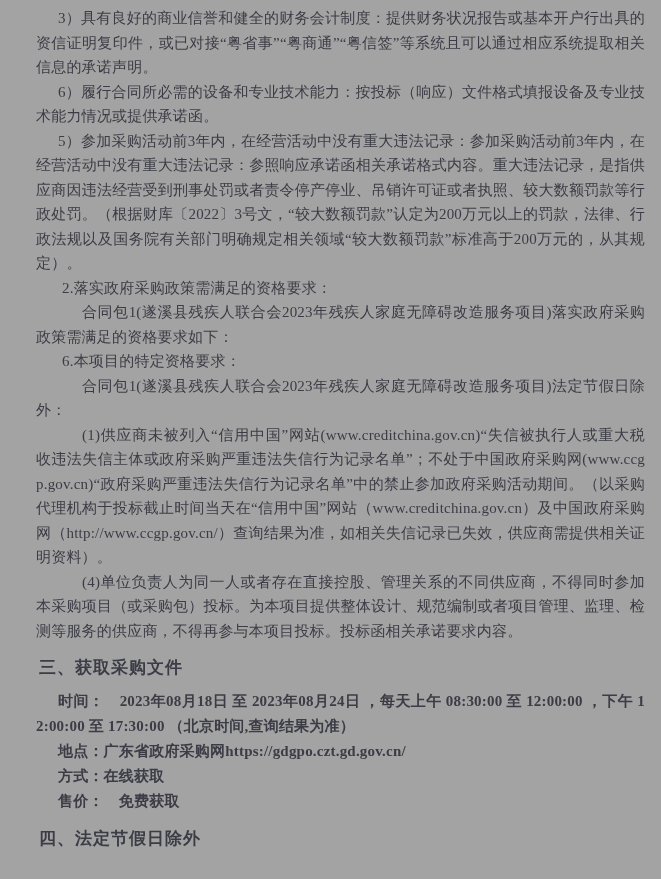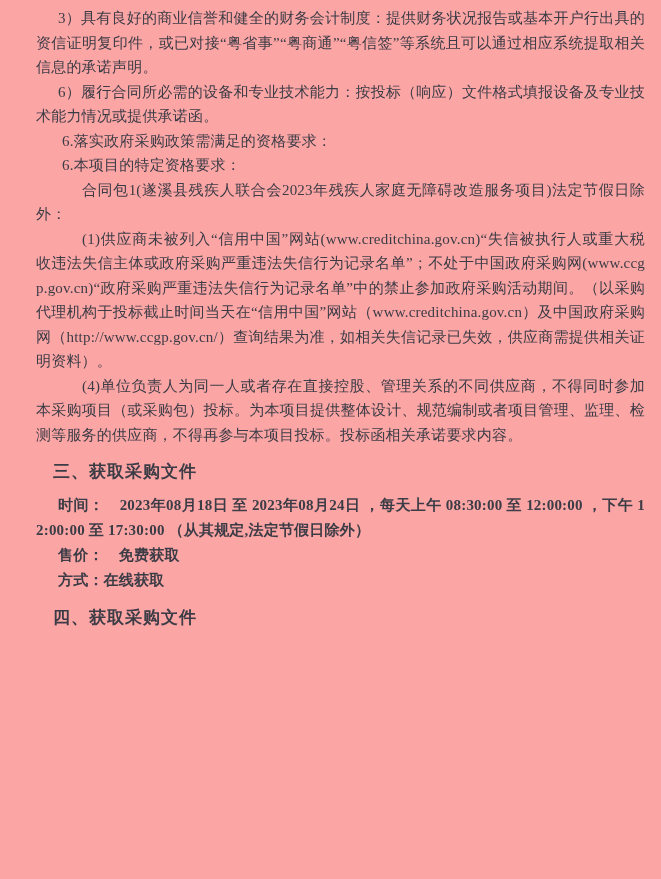--- a/index.html
+++ b/index.html
@@ -5,21 +5,21 @@
   html, body { margin: 0; padding: 0; }
   body {
     background: #ffffff;
     font-family: "Liberation Serif", "DejaVu Serif", serif;
   }
   .page {
     position: relative;
     width: 661px;
     height: 879px;
     margin: 0 auto;
-    background: #fca5a5;
+    background: #a3a3a3;
     overflow: hidden;
     box-sizing: border-box;
     padding: 6px 16px 0 36px;
     color: #3c3c46;
   }
   .para {
     margin: 0;
     font-size: 15px;
     line-height: 24.5px;
     text-align: justify;
@@ -27,46 +27,49 @@
     letter-spacing: 0.2px;
   }
   
   .ind-a { text-indent: 22px; }   
   .ind-b { text-indent: 26px; }   
   .ind-c { text-indent: 46px; }   
   .sec-heading {
     font-size: 17px;
     font-weight: bold;
     color: #3c3c46;
-    margin: 14px 0 10px 17px;
+    margin: 14px 0 10px 3px;
     letter-spacing: 1px;
     line-height: 22px;
   }
   .sec-line {
     font-weight: bold;
     line-height: 25px;
   }
 </style>
 </head>
 <body>
 
 <div class="page">
   <div>
       <p class="para ind-a">3）具有良好的商业信誉和健全的财务会计制度：提供财务状况报告或基本开户行出具的资信证明复印件，或已对接“粤省事”“粤商通”“粤信签”等系统且可以通过相应系统提取相关信息的承诺声明。</p>
       <p class="para ind-a">6）履行合同所必需的设备和专业技术能力：按投标（响应）文件格式填报设备及专业技术能力情况或提供承诺函。</p>
-      <p class="para ind-b">6.落实政府采购政策需满足的资格要求：</p>
+      <p class="para ind-a">5）参加采购活动前3年内，在经营活动中没有重大违法记录：参加采购活动前3年内，在经营活动中没有重大违法记录：参照响应承诺函相关承诺格式内容。重大违法记录，是指供应商因违法经营受到刑事处罚或者责令停产停业、吊销许可证或者执照、较大数额罚款等行政处罚。（根据财库〔2022〕3号文，“较大数额罚款”认定为200万元以上的罚款，法律、行政法规以及国务院有关部门明确规定相关领域“较大数额罚款”标准高于200万元的，从其规定）。</p>
+      <p class="para ind-b">2.落实政府采购政策需满足的资格要求：</p>
+      <p class="para ind-c">合同包1(遂溪县残疾人联合会2023年残疾人家庭无障碍改造服务项目)落实政府采购政策需满足的资格要求如下：</p>
       <p class="para ind-b">6.本项目的特定资格要求：</p>
       <p class="para ind-c">合同包1(遂溪县残疾人联合会2023年残疾人家庭无障碍改造服务项目)法定节假日除外：</p>
       <p class="para ind-c">(1)供应商未被列入“信用中国”网站(www.creditchina.gov.cn)“失信被执行人或重大税收违法失信主体或政府采购严重违法失信行为记录名单”；不处于中国政府采购网(www.ccgp.gov.cn)“政府采购严重违法失信行为记录名单”中的禁止参加政府采购活动期间。（以采购代理机构于投标截止时间当天在“信用中国”网站（www.creditchina.gov.cn）及中国政府采购网（http://www.ccgp.gov.cn/）查询结果为准，如相关失信记录已失效，供应商需提供相关证明资料）。</p>
       <p class="para ind-c">(4)单位负责人为同一人或者存在直接控股、管理关系的不同供应商，不得同时参加本采购项目（或采购包）投标。为本项目提供整体设计、规范编制或者项目管理、监理、检测等服务的供应商，不得再参与本项目投标。投标函相关承诺要求内容。</p>
     </div>
   <div>
       <section>
         <h2 class="sec-heading">三、获取采购文件</h2>
-        <p class="para ind-a sec-line">时间：　2023年08月18日 至 2023年08月24日 ，每天上午 08:30:00 至 12:00:00 ，下午 12:00:00 至 17:30:00 （从其规定,法定节假日除外）</p>
+        <p class="para ind-a sec-line">时间：　2023年08月18日 至 2023年08月24日 ，每天上午 08:30:00 至 12:00:00 ，下午 12:00:00 至 17:30:00 （北京时间,查询结果为准）</p>
+        <p class="para ind-a sec-line">地点：广东省政府采购网https://gdgpo.czt.gd.gov.cn/</p>
+        <p class="para ind-a sec-line">方式：在线获取</p>
         <p class="para ind-a sec-line">售价：　免费获取</p>
-        <p class="para ind-a sec-line">方式：在线获取</p>
       </section>
       <section>
-        <h2 class="sec-heading">四、获取采购文件</h2>
+        <h2 class="sec-heading">四、法定节假日除外</h2>
       </section>
     </div>
 </div>
 
 </body></html>

